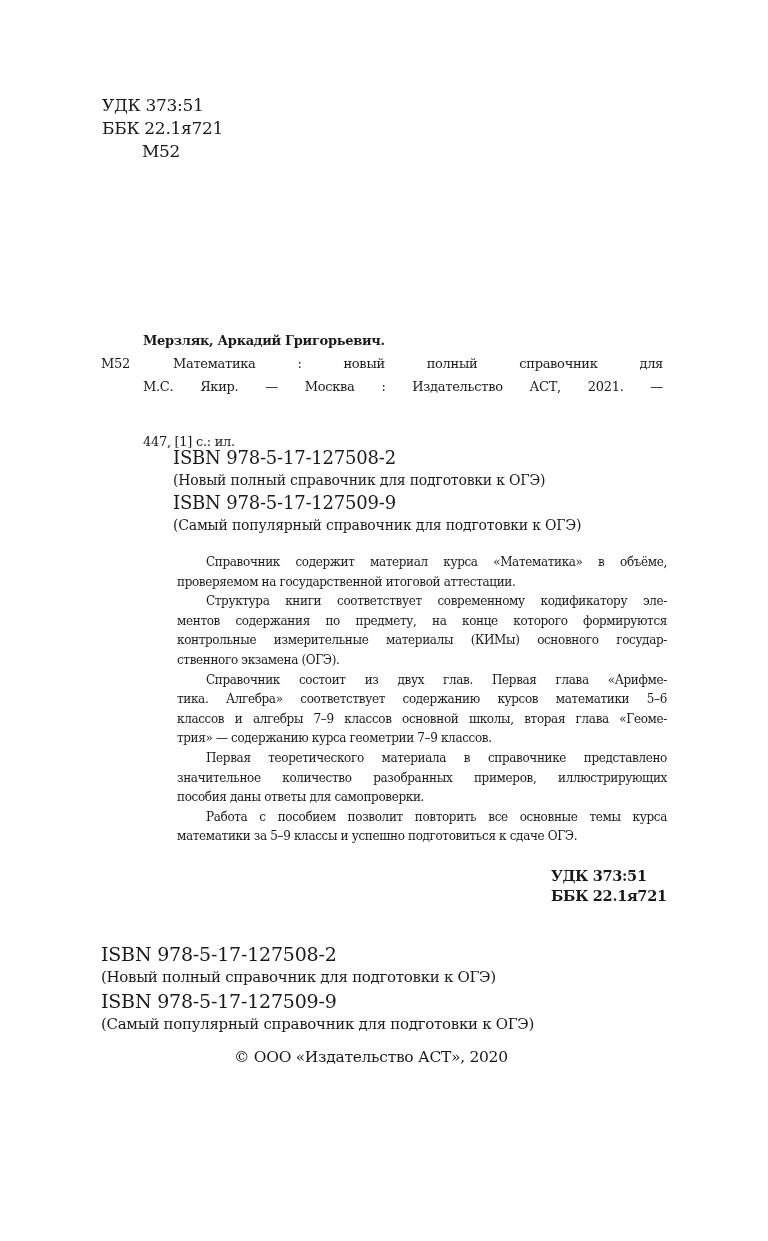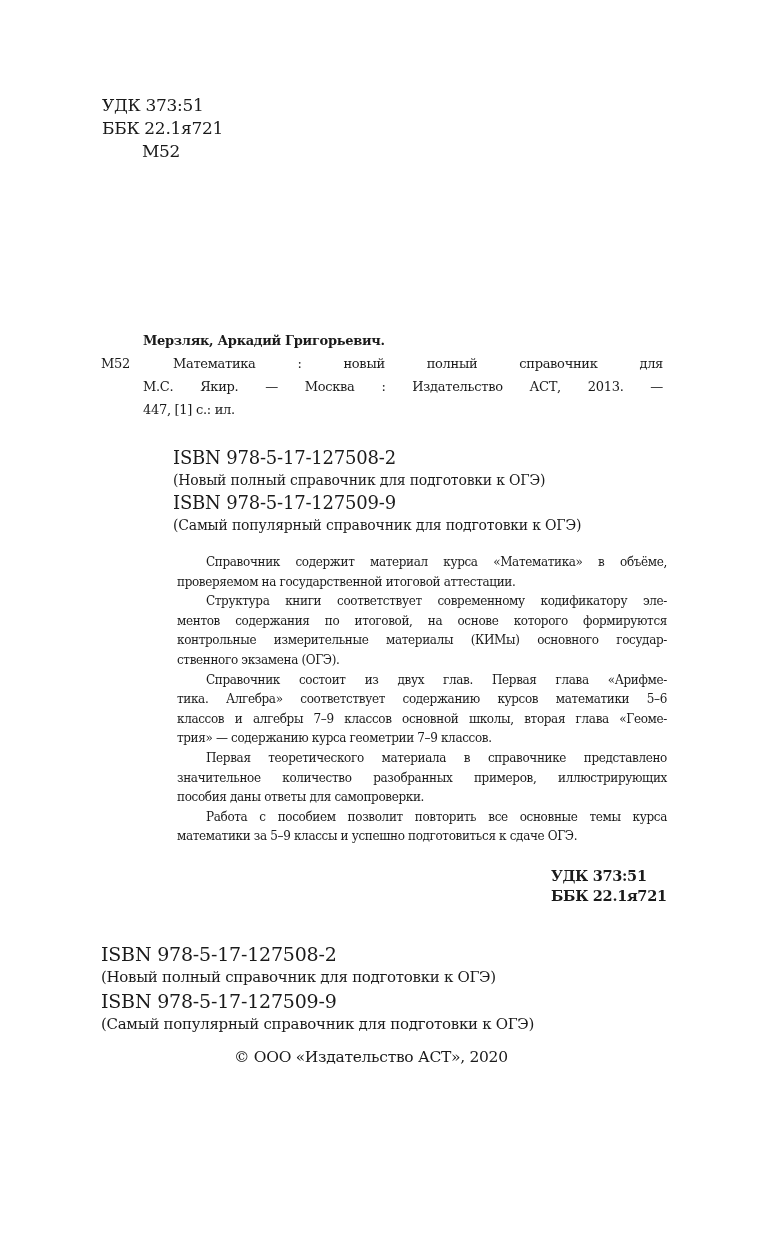--- a/index.html
+++ b/index.html
@@ -26,39 +26,39 @@
   <div>УДК 373:51</div>
   <div>ББК 22.1я721</div>
   <div style="padding-left:40px;">М52</div>
 </div>
 
 <div class="abs main bold" style="left:143px; top:329px;">Мерзляк, Аркадий Григорьевич.</div>
 <div class="abs main" style="left:101px; top:352px;">М52</div>
 
 <div class="abs main" style="left:143px; top:352px; width:520px; white-space:normal;">
   <span class="just" style="padding-left:30px;">Математика : новый полный справочник для</span>
-  <span class="just">М.С. Якир. — Москва : Издательство АСТ, 2013. —</span>
-  <span style="display:block;">447, [1] с.: ил.</span>
+  <span class="just">М.С. Якир. — Москва : Издательство АСТ, 2021. —</span>
+  <span style="display:block;margin-top:32px;">447, [1] с.: ил.</span>
 </div>
 
 <div class="abs" style="left:173px; top:446px;">
   <div class="isbn-big" style="font-size:18px; line-height:23px;">ISBN 978-5-17-127508-2</div>
   <div class="small" style="line-height:22px;">(Новый полный справочник для подготовки к ОГЭ)</div>
   <div class="isbn-big" style="font-size:18px; line-height:23px;">ISBN 978-5-17-127509-9</div>
   <div class="small" style="line-height:22px;">(Самый популярный справочник для подготовки к ОГЭ)</div>
 </div>
 
 <div class="anno" style="top:553px;">
   <div>
     <span class="line ind">Справочник содержит материал курса «Математика» в объёме,</span>
     <span class="line last">проверяемом на государственной итоговой аттестации.</span>
   </div>
   <div>
     <span class="line ind">Структура книги соответствует современному кодификатору эле-</span>
-    <span class="line">ментов содержания по итоговой, на основе которого формируются</span>
+    <span class="line">ментов содержания по предмету, на конце которого формируются</span>
     <span class="line">контрольные измерительные материалы (КИМы) основного государ-</span>
     <span class="line last">ственного экзамена (ОГЭ).</span>
   </div>
   <div>
     <span class="line ind">Справочник состоит из двух глав. Первая глава «Арифме-</span>
     <span class="line">тика. Алгебра» соответствует содержанию курсов математики 5–6</span>
     <span class="line">классов и алгебры 7–9 классов основной школы, вторая глава «Геоме-</span>
     <span class="line last">трия» — содержанию курса геометрии 7–9 классов.</span>
   </div>
   <div>

